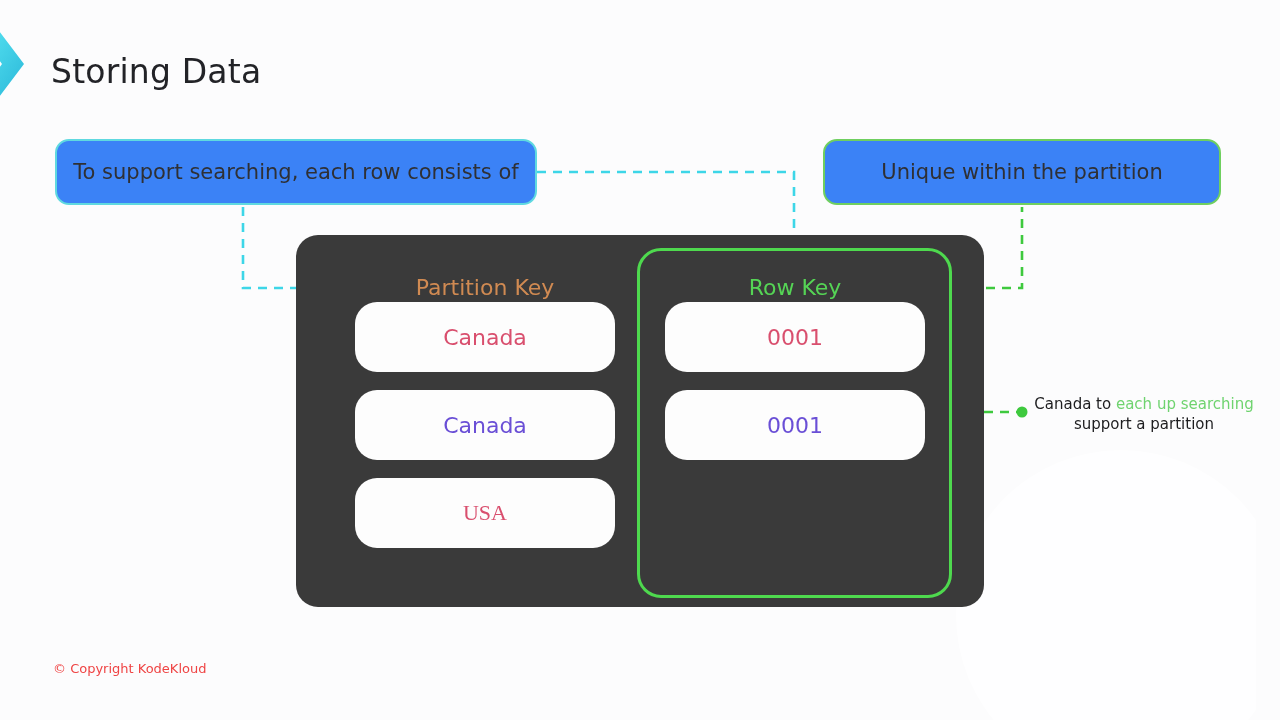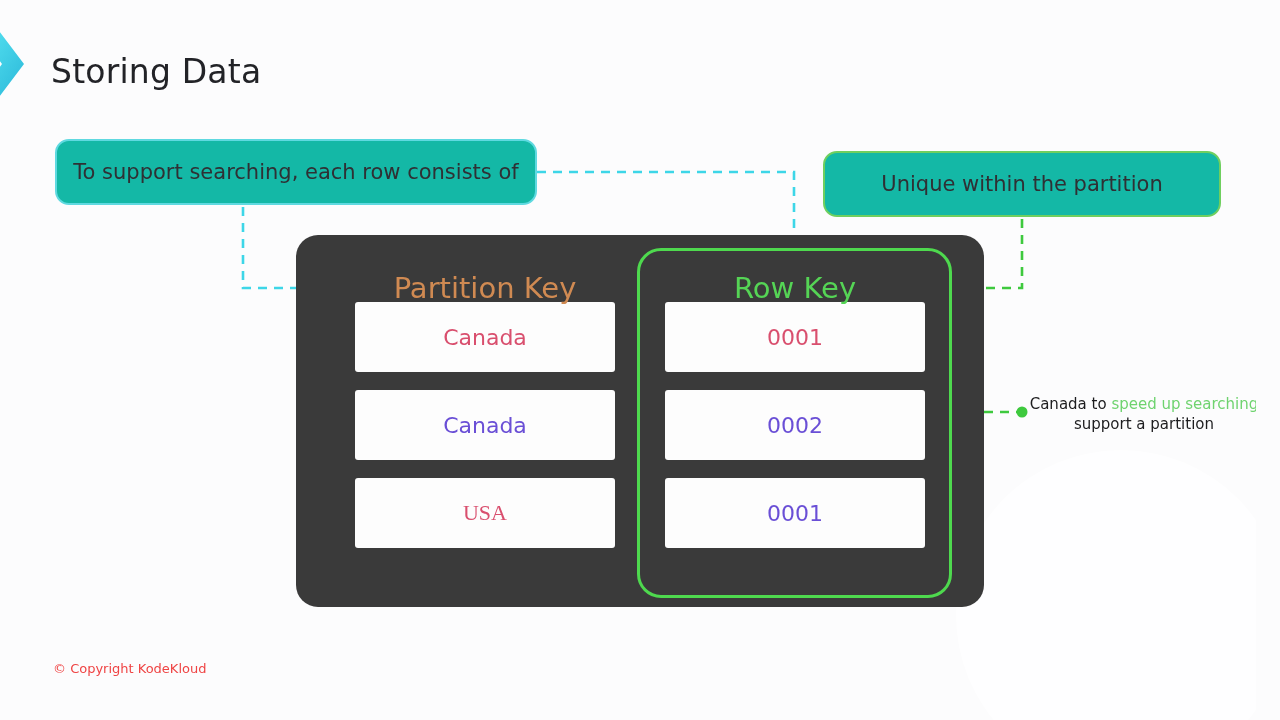--- a/index.html
+++ b/index.html
@@ -61,21 +61,21 @@
     width: 1280px;
     height: 720px;
     pointer-events: none;
   }
 
   
   .callout {
     position: absolute;
     box-sizing: border-box;
     border-radius: 14px;
-    background: #14b8a6;
+    background: #3b82f6;
     display: flex;
     align-items: center;
     justify-content: center;
     text-align: center;
   }
   .callout-text {
     font-size: 21px;
     color: #2f3034;
     line-height: 1.25;
     padding: 0 14px;
@@ -86,21 +86,20 @@
     width: 482px;
     height: 66px;
     border: 2.5px solid #5fd9e0;
   }
   #callout-right {
     left: 823px;
     top: 139px;
     width: 398px;
     height: 66px;
     border: 2.5px solid #6fcf5f;
-    margin-top: 12px;
   }
 
   
   .table-panel {
     position: absolute;
     left: 296px;
     top: 235px;
     width: 688px;
     height: 372px;
     background: #3a3a3a;
@@ -121,34 +120,34 @@
   .column {
     position: absolute;
     top: 0;
     width: 260px;
   }
   #column-partition { left: 59px; }
   #column-row       { left: 369px; }
 
   .column-header {
     text-align: center;
-    font-size: 29px;
+    font-size: 22px;
     line-height: 28px;
     margin-top: 39px;
     white-space: nowrap;
   }
   #header-partition { color: #d08a52; }
   #header-row       { color: #55d455; text-align: center; }
 
   .cell {
     margin: 0 auto 18px auto;
     width: 260px;
     height: 70px;
     background: #fdfdfd;
-    border-radius: 3px;
+    border-radius: 22px;
     display: flex;
     align-items: center;
     justify-content: center;
     font-size: 22px;
   }
   .cell:first-of-type { margin-top: 22px; }
 
   
   .annotation {
     position: absolute;
@@ -218,27 +217,26 @@
     <div class="column" id="column-partition">
       <div class="column-header" id="header-partition" style="color: rgb(208, 138, 82);">Partition Key</div>
       <div class="cell" style="color: rgb(217, 79, 110);">Canada</div>
       <div class="cell" style="color: rgb(106, 79, 214);">Canada</div>
       <div class="cell" style="color: rgb(217, 79, 110); font-family: Liberation Serif, serif;">USA</div>
     </div>
 
     <div class="column" id="column-row">
       <div class="column-header" id="header-row" style="color: rgb(85, 212, 85);">Row Key</div>
       <div class="cell" style="color: rgb(217, 79, 110);">0001</div>
-      <div class="cell" style="color: rgb(106, 79, 214);">0002</div>
       <div class="cell" style="color: rgb(106, 79, 214);">0001</div>
     </div>
   </div>
 
   <div class="highlight-frame" style="border-color: rgb(78, 217, 78);"></div>
 
   <div class="annotation">
-    <span>Canada to </span><span class="accent" style="color: rgb(111, 211, 111);">speed up searching</span><br>
+    <span>Canada to </span><span class="accent" style="color: rgb(111, 211, 111);">each up searching</span><br>
     <span>support a partition</span>
   </div>
 
   <div class="footer">© Copyright KodeKloud</div>
 
 </div>
 
 </body></html>

